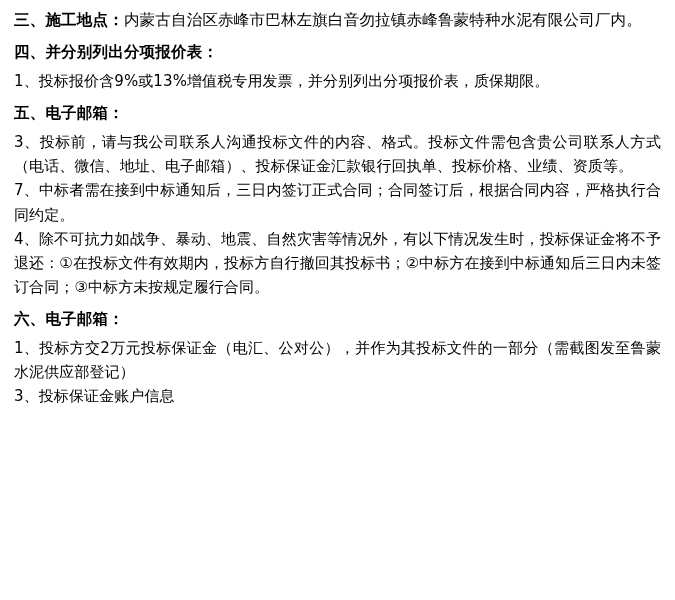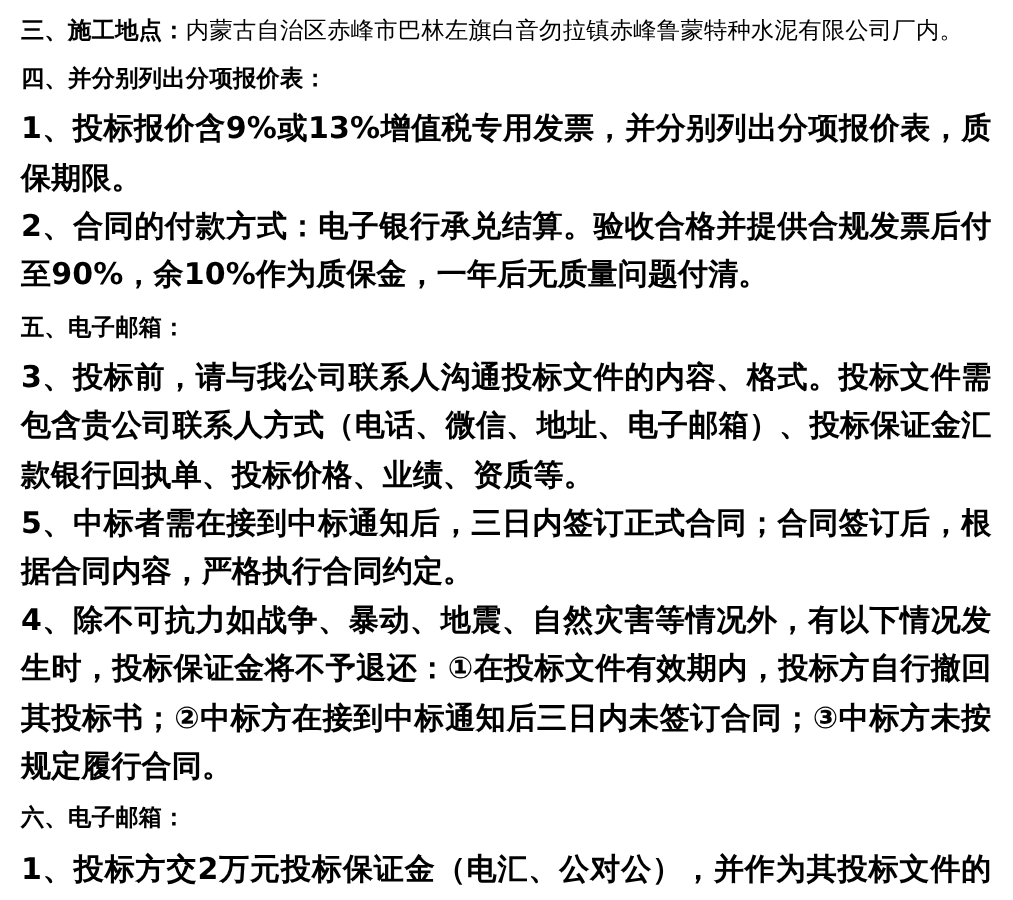--- a/index.html
+++ b/index.html
@@ -24,22 +24,22 @@
     font-size: 15.5px;
     font-weight: bold;
     line-height: 1.62;
     letter-spacing: 0.2px;
     margin: 0;
   }
   .sec-head .sec-body-inline {
     font-weight: normal;
   }
   .para {
-    font-size: 20px;
-    font-weight: bold;
+    font-size: 15px;
+    font-weight: normal;
     line-height: 1.62;
     letter-spacing: 0.1px;
     margin: 0;
     text-align: justify;
     text-justify: inter-ideograph;
   }
   .gap-sm { height: 4px; }
   .gap-md { height: 7px; }
 </style>
 </head>
@@ -47,28 +47,27 @@
 
 <div class="page">
 
   <p class="sec-head"><span>三、施工地点：</span><span class="sec-body-inline">内蒙古自治区赤峰市巴林左旗白音勿拉镇赤峰鲁蒙特种水泥有限公司厂内。</span></p>
 
   <div class="gap-md"></div>
 
   <p class="sec-head">四、并分别列出分项报价表：</p>
   <div class="gap-sm"></div>
   <p class="para">1、投标报价含9%或13%增值税专用发票，并分别列出分项报价表，质保期限。</p>
-  <p class="para">2、合同的付款方式：电子银行承兑结算。验收合格并提供合规发票后付至90%，余10%作为质保金，一年后无质量问题付清。</p>
 
   <div class="gap-md"></div>
 
   <p class="sec-head">五、电子邮箱：</p>
   <div class="gap-sm"></div>
   <p class="para">3、投标前，请与我公司联系人沟通投标文件的内容、格式。投标文件需包含贵公司联系人方式（电话、微信、地址、电子邮箱）、投标保证金汇款银行回执单、投标价格、业绩、资质等。</p>
-  <p class="para">5、中标者需在接到中标通知后，三日内签订正式合同；合同签订后，根据合同内容，严格执行合同约定。</p>
+  <p class="para">7、中标者需在接到中标通知后，三日内签订正式合同；合同签订后，根据合同内容，严格执行合同约定。</p>
   <p class="para">4、除不可抗力如战争、暴动、地震、自然灾害等情况外，有以下情况发生时，投标保证金将不予退还：①在投标文件有效期内，投标方自行撤回其投标书；②中标方在接到中标通知后三日内未签订合同；③中标方未按规定履行合同。</p>
 
   <div class="gap-md"></div>
 
   <p class="sec-head">六、电子邮箱：</p>
   <div class="gap-sm"></div>
   <p class="para">1、投标方交2万元投标保证金（电汇、公对公），并作为其投标文件的一部分（需截图发至鲁蒙水泥供应部登记）</p>
   <p class="para">3、投标保证金账户信息</p>
 
 </div>

